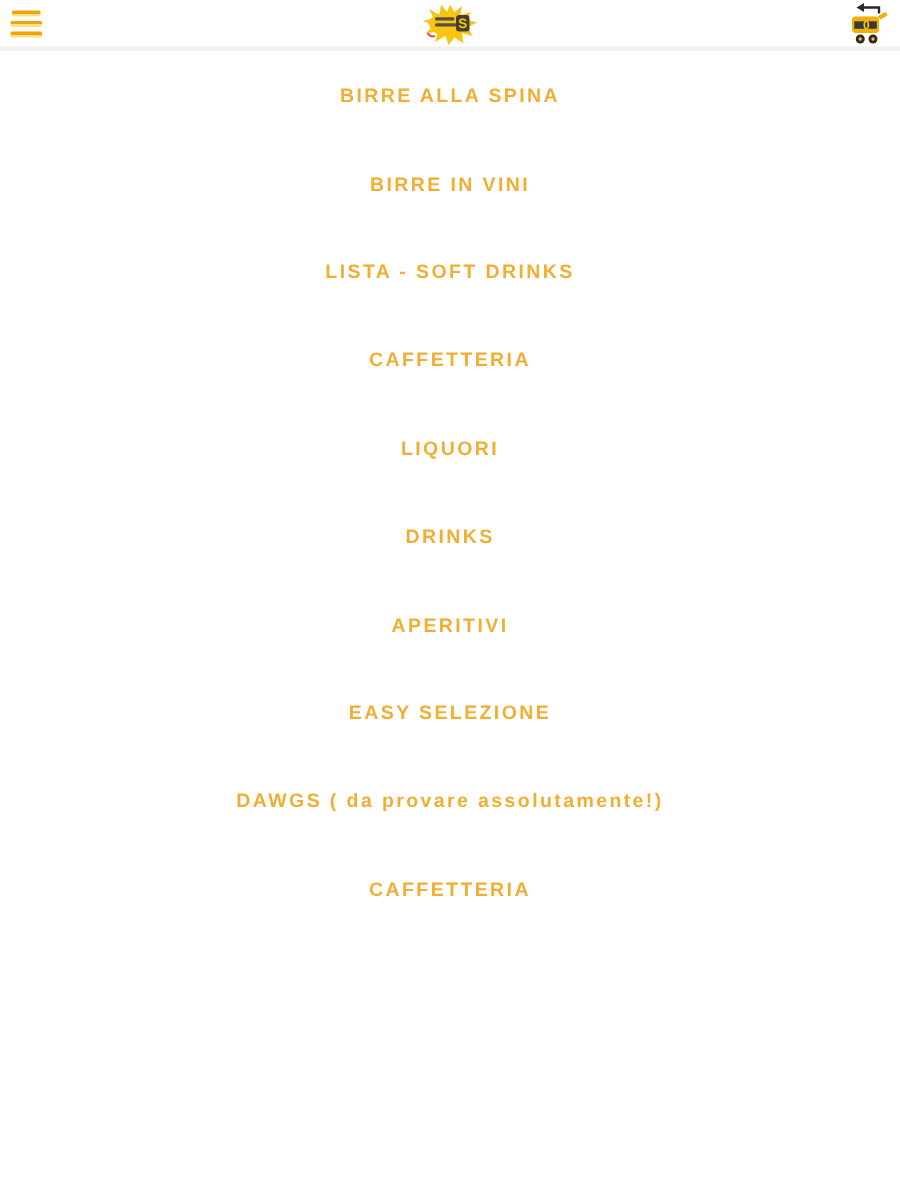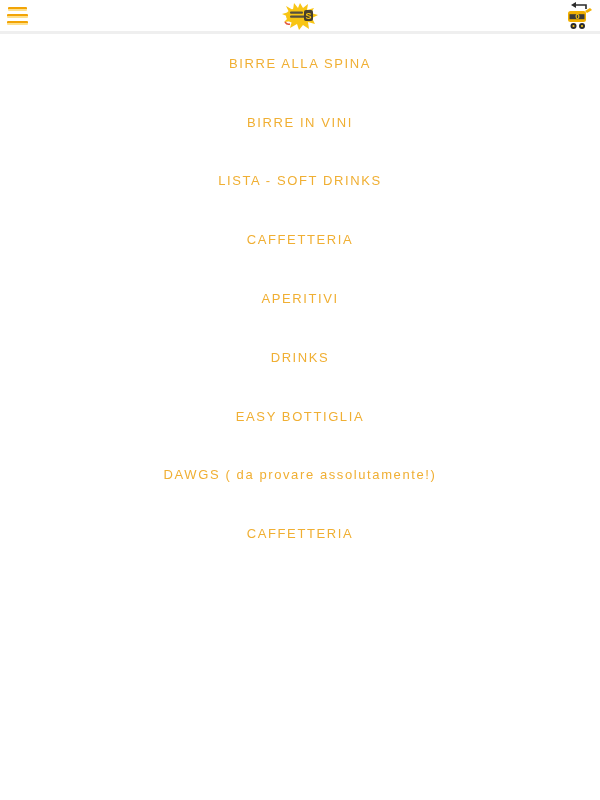--- a/index.html
+++ b/index.html
@@ -78,21 +78,21 @@
   }
   .menu-link {
     height: 58.8px;
     display: flex;
     align-items: center;
     justify-content: center;
     text-decoration: none;
     color: #f0af33;
     font-size: 13px;
     letter-spacing: 1.6px;
-    font-weight: 400;
+    font-weight: 700;
     white-space: nowrap;
   }
 </style>
 </head>
 <body>
 
 <div>
 
   <header class="header">
 
@@ -129,20 +129,21 @@
       <span class="count">0</span>
     </div>
 
   </header>
 
   <nav class="menu-list">
     <a href="#" class="menu-link">BIRRE ALLA SPINA</a>
     <a href="#" class="menu-link">BIRRE IN VINI</a>
     <a href="#" class="menu-link">LISTA - SOFT DRINKS</a>
     <a href="#" class="menu-link">CAFFETTERIA</a>
+    <a href="#" class="menu-link">LIQUORI</a>
+    <a href="#" class="menu-link">DRINKS</a>
     <a href="#" class="menu-link">APERITIVI</a>
-    <a href="#" class="menu-link">DRINKS</a>
-    <a href="#" class="menu-link">EASY BOTTIGLIA</a>
+    <a href="#" class="menu-link">EASY SELEZIONE</a>
     <a href="#" class="menu-link">DAWGS ( da provare assolutamente!)</a>
     <a href="#" class="menu-link">CAFFETTERIA</a>
   </nav>
 
 </div>
 
 </body></html>

